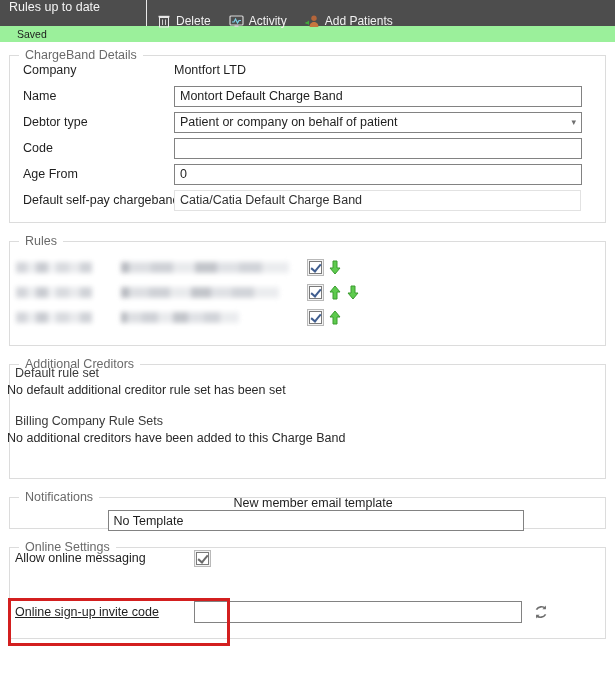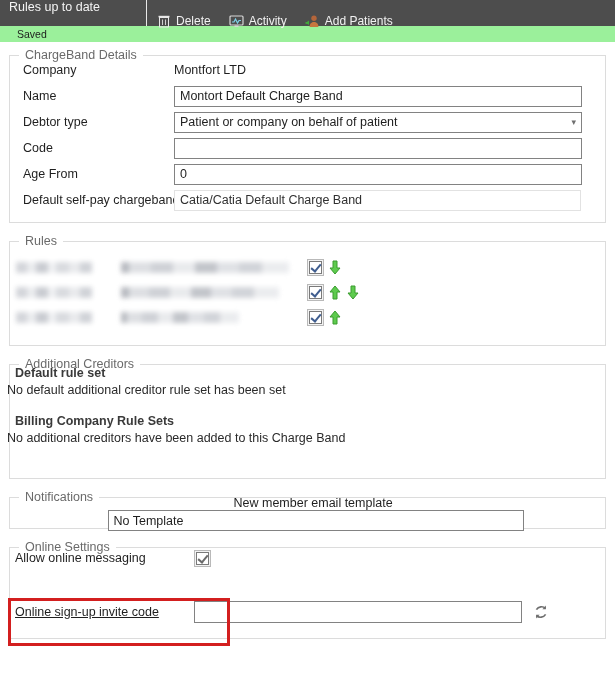--- a/index.html
+++ b/index.html
@@ -240,21 +240,21 @@
     height: 15px;
     flex: none;
   }
 
   
   .ac-body {
     padding: 8px 0 14px 0;
   }
   .ac-head {
     font-size: 12.5px;
-    font-weight: bold;
+    font-weight: normal;
     color: #3a3a3a;
     padding-left: 15px;
     margin-top: 2px;
   }
   .ac-sub {
     font-size: 12.5px;
     color: #2a2a2a;
     padding-left: 7px;
     margin-top: 3px;
   }

